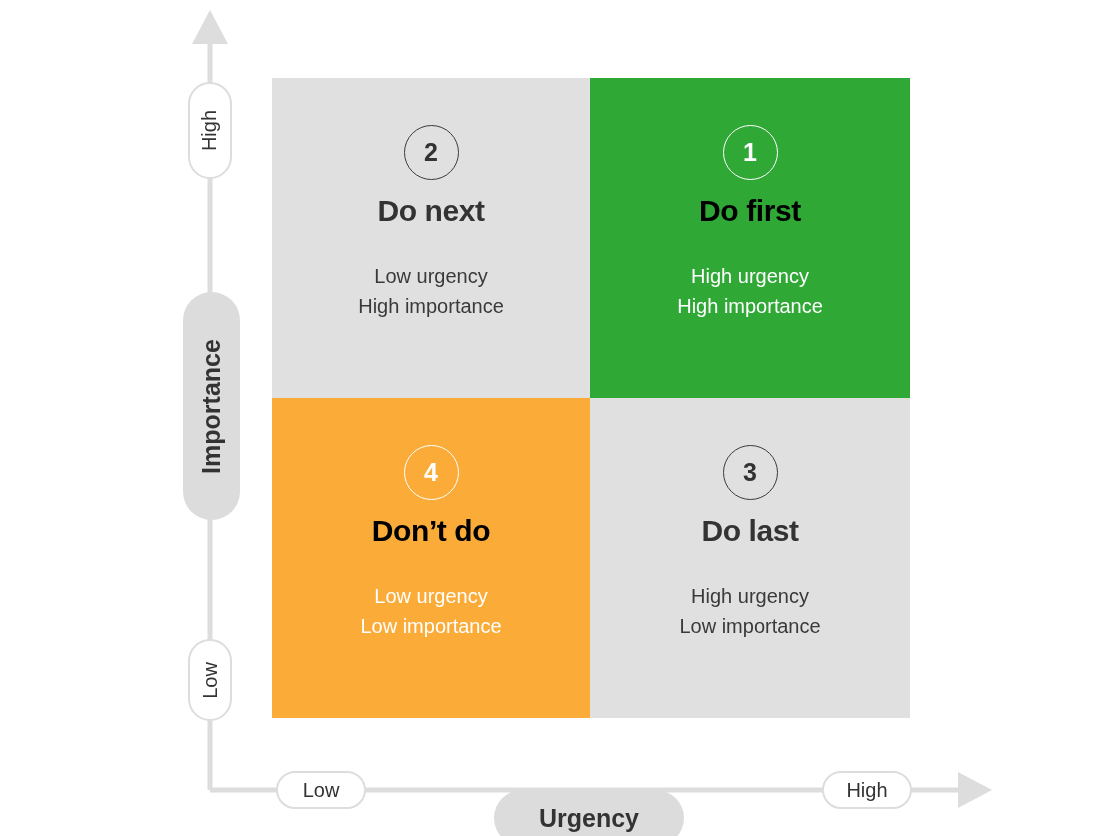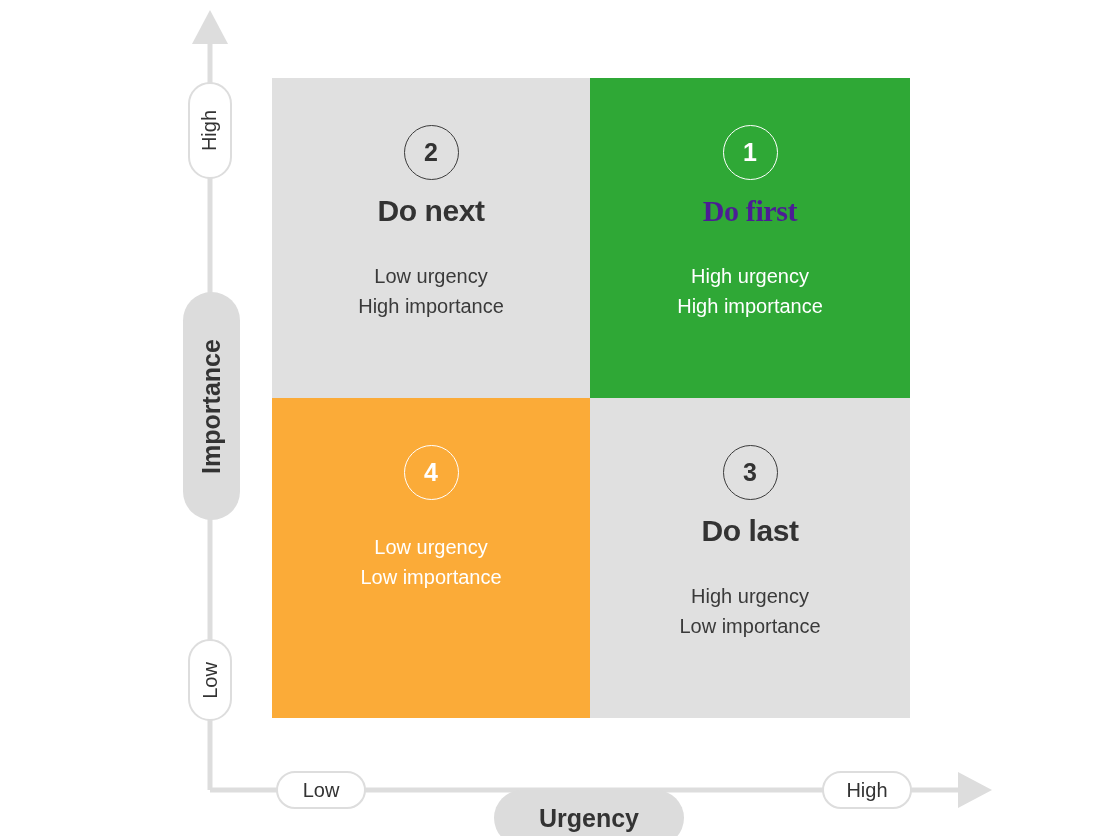--- a/index.html
+++ b/index.html
@@ -76,21 +76,21 @@
   }
 
   .quad-title {
     margin-top: 14px;
     font-size: 30px;
     font-weight: bold;
     color: #333333;
     letter-spacing: -0.4px;
     line-height: 1.15;
   }
-  .quad.q1 .quad-title, .quad.q4 .quad-title { color: #4c1d95; font-family: Liberation Serif, serif; }
+  .quad.q1 .quad-title, .quad.q4 .quad-title { color: #000000; }
 
   .quad-desc {
     margin-top: 32px;
     font-size: 20px;
     color: #3a3a3a;
     text-align: center;
     line-height: 1.5;
   }
   .quad.q1 .quad-desc, .quad.q4 .quad-desc { color: #ffffff; }
   .quad-desc div { white-space: nowrap; }
@@ -169,20 +169,21 @@
       <div class="badge">1</div>
       <div class="quad-title">Do first</div>
       <div class="quad-desc">
         <div>High urgency</div>
         <div>High importance</div>
       </div>
     </div>
 
     <div class="quad q4">
       <div class="badge">4</div>
+      <div class="quad-title">Don’t do</div>
       <div class="quad-desc">
         <div>Low urgency</div>
         <div>Low importance</div>
       </div>
     </div>
 
     <div class="quad q3">
       <div class="badge">3</div>
       <div class="quad-title">Do last</div>
       <div class="quad-desc">

